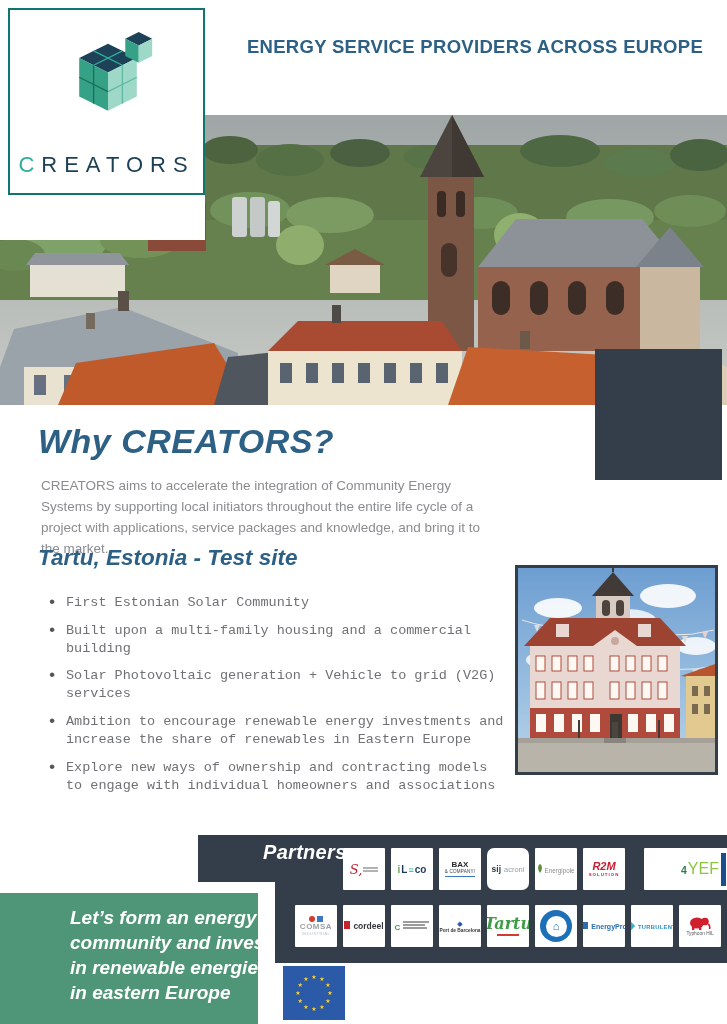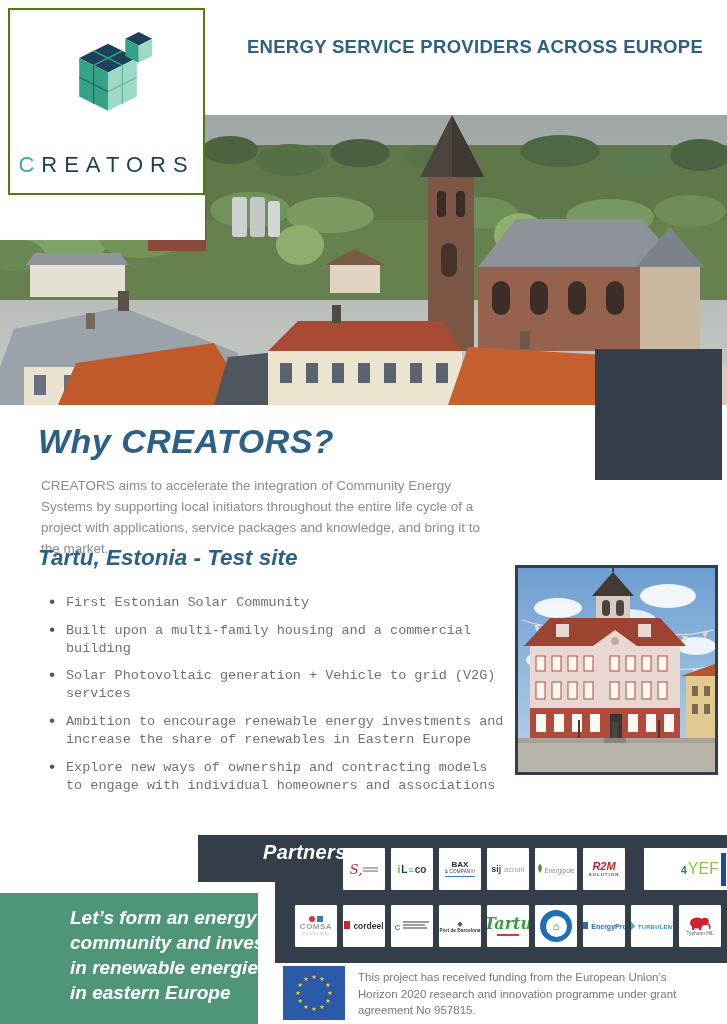--- a/index.html
+++ b/index.html
@@ -4,21 +4,21 @@
 <style>
   html,body{margin:0;padding:0;background:#e9e9e9;font-family:"Liberation Sans",sans-serif;}
   #page{position:relative;width:727px;height:1024px;background:#ffffff;margin:0 auto;overflow:hidden;}
   .abs{position:absolute;}
 
   
   #header-banner{left:235px;top:34px;width:480px;text-align:center;color:#2d6085;
     font-weight:700;font-size:18.5px;line-height:25px;letter-spacing:.3px;}
 
   
-  #logo-box{left:8px;top:8px;width:193px;height:183px;background:#ffffff;border:2px solid #4d7c0f;z-index:6;}
+  #logo-box{left:8px;top:8px;width:193px;height:183px;background:#ffffff;border:2px solid #0f766e;z-index:6;}
   #logo-cube{position:absolute;left:50px;top:14px;}
   #logo-wordmark{position:absolute;left:0;top:142px;width:100%;text-align:center;
     font-size:22px;letter-spacing:7px;color:#1d3f54;font-weight:500;}
   #logo-wordmark .c{color:#2fae9b;}
 
   
   #hero{left:0;top:115px;width:727px;height:290px;z-index:1;}
   #hero-notch{left:0;top:115px;width:205px;height:125px;background:#ffffff;z-index:2;}
   #dark-rect{left:595px;top:349px;width:127px;height:131px;background:#333e4a;z-index:4;}
 
@@ -335,21 +335,21 @@
       <span class="p2">L</span>
       <span class="p3">≡</span>
       <span class="p4">co</span>
     </div>
   </div>
   <div class="tile" style="left:439px;top:848px;">
     <span class="bax1">BAX</span>
     <span class="bax2">&amp; COMPANY/</span>
     <span class="baxline"></span>
   </div>
-  <div class="tile" style="left:487px;top:848px;">
+  <div class="tile" style="left:487px;top:848px;border-radius:7px;">
     <div class="row">
       <span class="sij">sij</span>
       <span class="acroni">acroni</span>
     </div>
   </div>
   <div class="tile" style="left:535px;top:848px;">
     <div class="row">
       <svg width="6" height="9">
           <path d="M3,9 C0,5 1,1 3,0 C5,1 6,5 3,9Z" fill="#5b8f3e"></path>
         </svg>
@@ -448,15 +448,14 @@
           <text x="39" y="42.9">★</text>
         <text x="31" y="45">★</text>
           <text x="23" y="42.9">★</text>
           <text x="17.1" y="37">★</text>
         <text x="15" y="29">★</text>
           <text x="17.1" y="21">★</text>
           <text x="23" y="15.1">★</text>
       </g>
     </svg>
   </div>
-  <div class="abs" id="funding-text">This project has received funding from the European Union’s Horizon 2020 research and innovation programme under grant agreement No 957815.</div>
 
 </div>
 
 </body></html>

